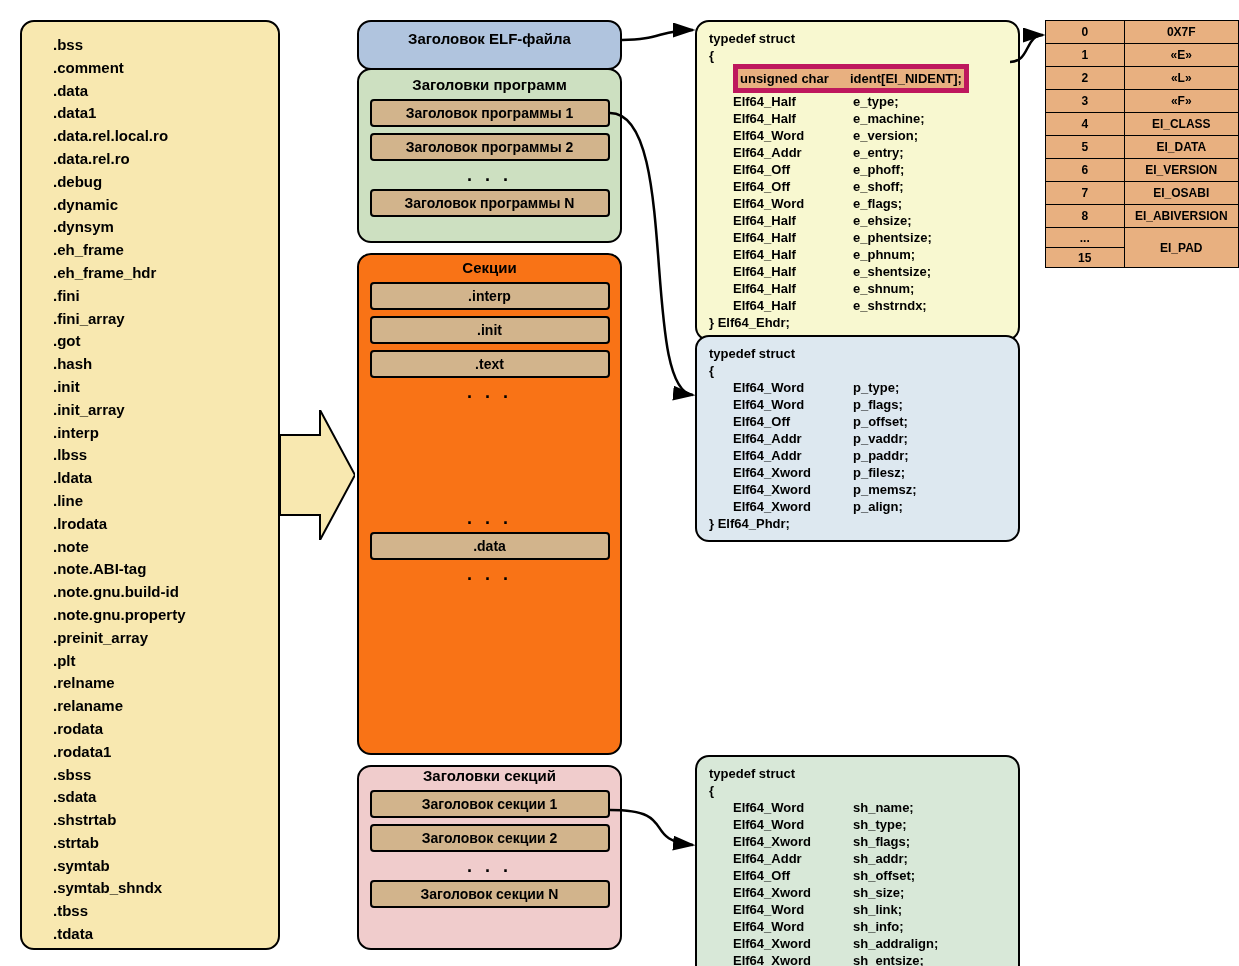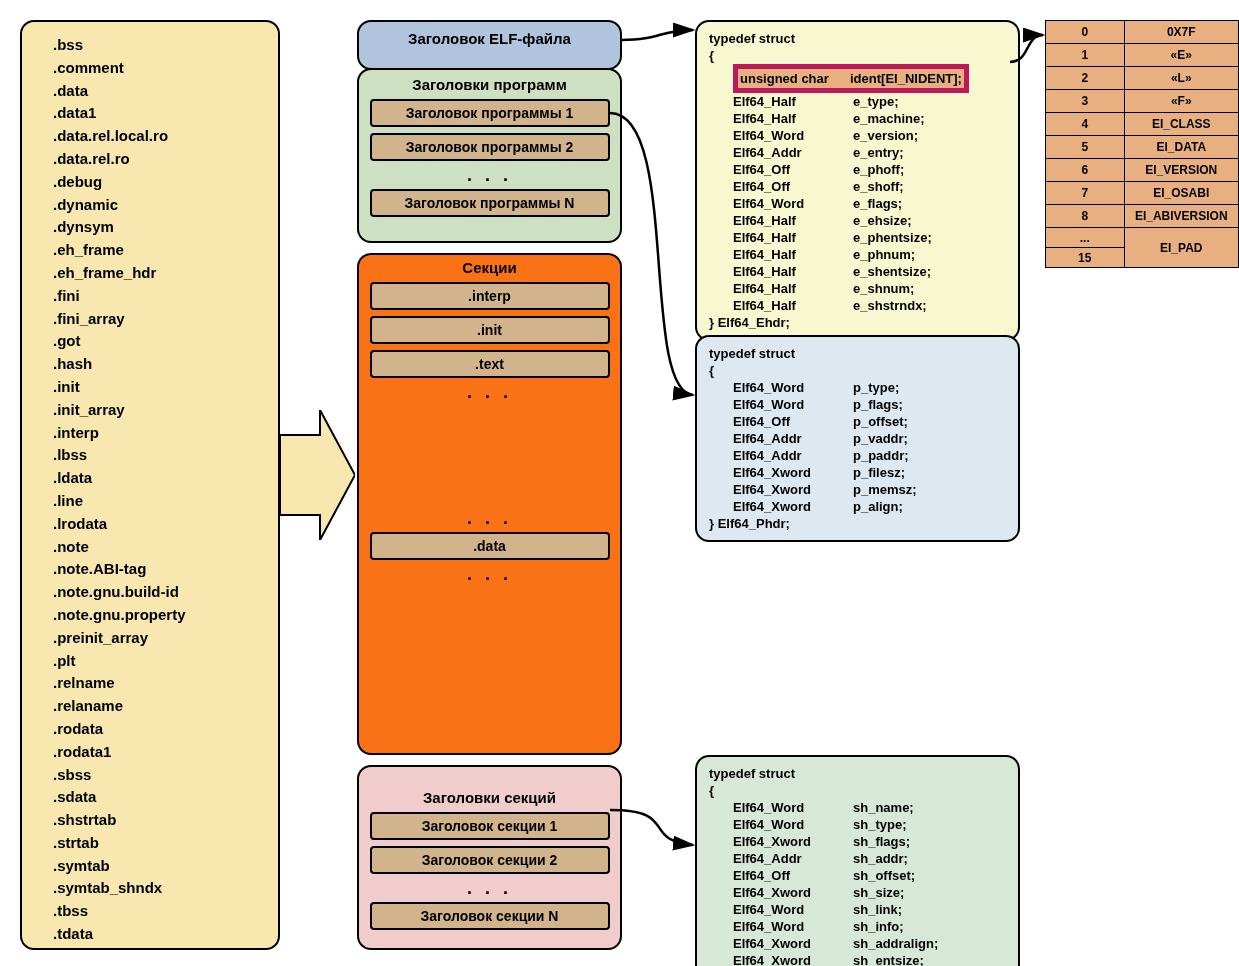--- a/index.html
+++ b/index.html
@@ -55,21 +55,21 @@
     left: 357px; top: 253px; width: 265px; height: 502px;
     background: #f97316;
     text-align: center; font-weight: bold; font-size: 15px;
     padding-top: 4px;
   }
   .sections-mid .gap { height: 110px; }
   .section-headers {
     left: 357px; top: 765px; width: 265px; height: 185px;
     background: #f0cccc;
     text-align: center; font-weight: bold; font-size: 15px;
-    padding-top: 22px;
+    padding-top: 0;
   }
   .struct-box {
     border: 2px solid #000;
     border-radius: 14px;
     position: absolute;
     font-family: Arial, sans-serif;
     font-size: 13px;
     font-weight: bold;
     padding: 8px 12px;
     line-height: 17px;

